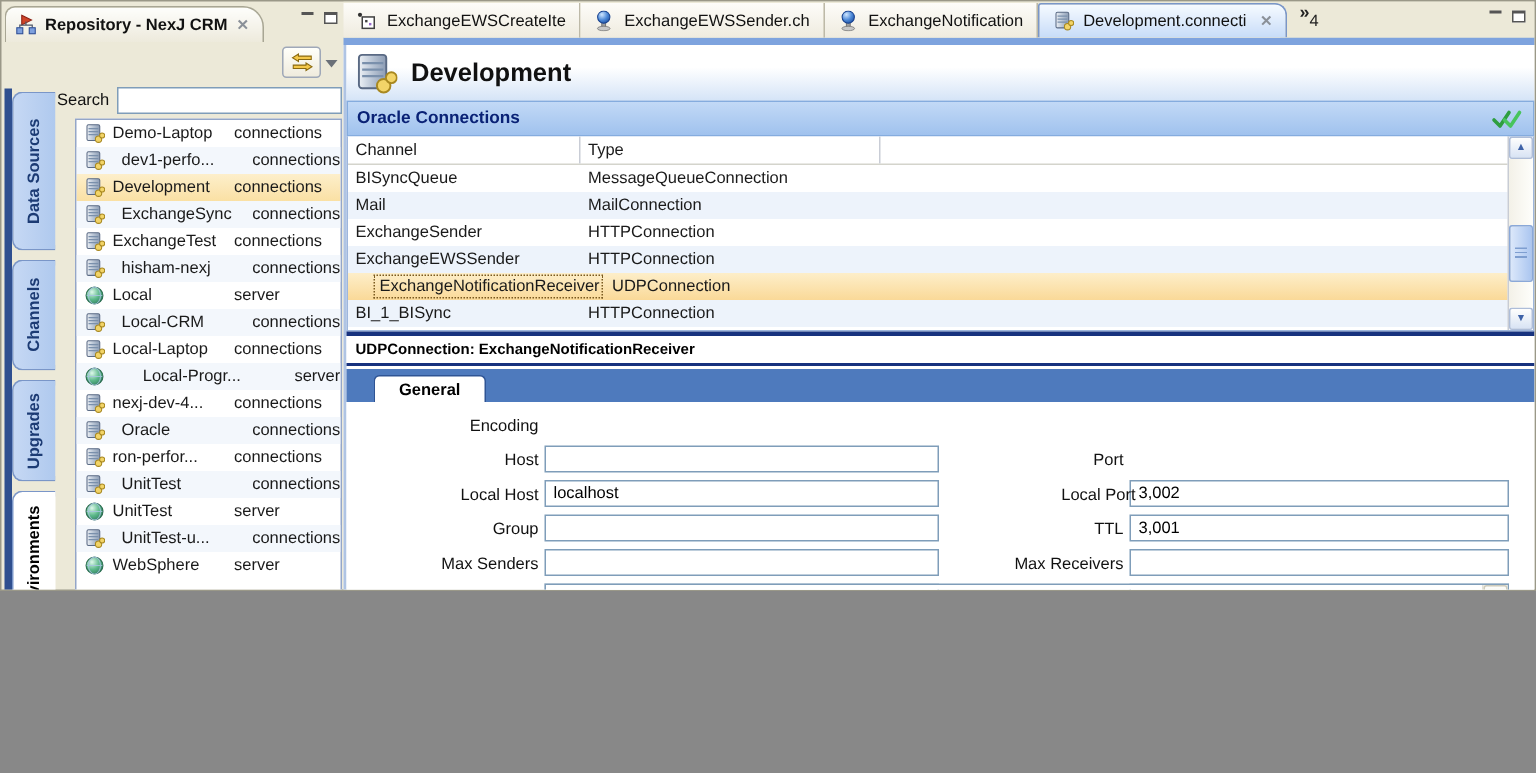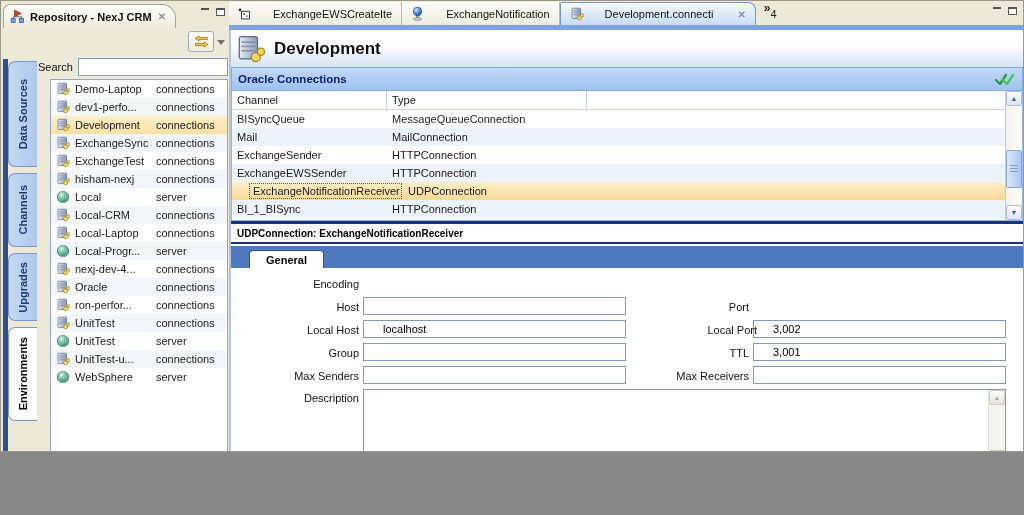--- a/index.html
+++ b/index.html
@@ -1,18 +1,18 @@
 <!DOCTYPE html>
 <html><head>
 <meta charset="utf-8">
 <style>
   * { margin:0; padding:0; box-sizing:border-box; }
   html,body { background:#888; }
   #app {
-    position:relative; width:1024px; height:452px;
+    position:relative; width:1024px; height:394px;
     background:#ECE9D8; font-family:"Liberation Sans", sans-serif;
     font-size:11px; color:#1a1a1a; overflow:hidden;
     border:1px solid #9A9888;
   }
   svg { display:block; }
 
   
   .left-panel { position:absolute; left:2px; top:2px; width:226px; height:511px; }
   .lp-header { height:25px; position:relative; display:flex; align-items:flex-end; }
   .lp-tab {
@@ -52,31 +52,31 @@
   .vt-2 { top:198px; height:68px; }
   .vt-3 { top:272px; height:94px; }
   .lp-main { flex:1; display:flex; flex-direction:column; padding:1px 4px 0 1px; }
   .search-row { display:flex; align-items:center; gap:5px; height:21px; }
   .search-row label { color:#111; }
   .search-row input {
     flex:1; height:18px; border:1px solid #7F9DB9; font:11px "Liberation Sans",sans-serif; padding:0 3px; background:#fff;
   }
   .tree { flex:1; margin-top:2px; background:#fff; border:1px solid #94A6C8; overflow:hidden;margin-left:12px; }
   .tree-row { height:18px; display:flex; align-items:center; padding-left:5px; gap:5px; cursor:default; }
-  .tree-row.alt { background:#F3F7FC; }
+  .tree-row.alt { background:#F3F7FC;justify-content:space-between; }
   .tree-row.selected { background:linear-gradient(#FDEFCB,#FAE0A4); }
   .tree-row .tname { width:76px; white-space:nowrap; overflow:hidden; flex:none; }
   .tree-row .ttype { white-space:nowrap; }
   .ticon { width:14px; height:14px; flex:none; }
 
   
   .editor { position:absolute; left:228px; top:0; width:794px; height:513px; }
   .tabbar { height:24px; display:flex; align-items:stretch; position:relative; background:#ECE9D8; padding-top:1px; }
   .etab {
-    display:flex; align-items:center; gap:22px; padding:0 9px;
+    display:flex; align-items:center; gap:7px; padding:0 9px;
     border-right:1px solid #BDB9A8; color:#111; white-space:nowrap; cursor:default;
     background:linear-gradient(#FDFCF9,#EFEBDF);
   }
   .etab.active {
     background:linear-gradient(#F6FAFF,#C7DCF8);
     border:1px solid #7A96C8; border-bottom:none; border-radius:2px 8px 0 0;
   }
   .etab .ticon { width:13px; height:14px; }
   .etab-close { color:#8A9098; font-weight:bold; font-size:10px; margin-left:2px; }
   .overflow-ind { display:flex; align-items:flex-start; padding:2px 0 0 8px; color:#222; }
@@ -122,21 +122,21 @@
   .splitter { height:3px; background:#17327E; }
   .detail-title { padding:4px 6px 3px; font-size:10px; font-weight:bold; color:#000;
     border-bottom:2px solid #17327E; background:#fff; }
   .gtabbar { height:22px; background:#4E7ABD; margin-top:2px; display:flex; align-items:flex-end; padding-left:18px; }
   .gtab { background:#fff; border:1px solid #2F5494; border-bottom:none; border-radius:4px 4px 0 0;
     padding:3px 16px 2px; font-weight:bold; font-size:11px; color:#000; }
   .form { position:relative; flex:1; background:#fff; }
   .frow { position:absolute; height:19px; display:flex; align-items:center; }
   .flabel { position:absolute; text-align:right; color:#111; }
   .finput { position:absolute; height:18px; border:1px solid #7F9DB9; background:#fff;
-    font:11px "Liberation Sans",sans-serif; padding:0 19px;margin-top:40px; }
+    font:11px "Liberation Sans",sans-serif; padding:0 5px;margin-top:40px; }
   .desc-label { position:absolute; left:0; width:128px; text-align:right; top:124px; color:#111; }
   .desc-box { position:absolute; left:132px; top:121px; width:643px; height:77px;
     border:1px solid #7F9DB9; background:#fff; display:flex; }
   .desc-text { flex:1; padding:2px 3px; }
   .desc-scroll { width:17px; border-left:1px solid #E4E2D8; display:flex; flex-direction:column;
     background:#F6F5EF; }
   .dsb-btn { height:15px; flex:none; background:linear-gradient(#FDFDFB,#E6E3D6); border:1px solid #CFCCBC;
     border-radius:2px; color:#B0ADA0; font-size:7px; line-height:13px; text-align:center; }
   .dsb-track { flex:1; }
 </style>
@@ -447,20 +447,30 @@
           <div class="etab">
             <span class="ticon">
               <svg width="13" height="14" viewBox="0 0 13 13">
                 <circle cx="2" cy="2.4" r="1.4" fill="#303030"></circle>
                 <rect x="3.5" y="3.8" width="8" height="7.6" fill="#FFFFFF" stroke="#404040" stroke-width="1"></rect>
                 <rect x="5.4" y="5.8" width="1.6" height="1.6" fill="#404040"></rect>
                 <rect x="8" y="7.8" width="1.6" height="1.6" fill="#9A6ACA"></rect>
               </svg>
             </span>
             <span>ExchangeEWSCreateIte</span>
+          </div>
+          <div class="etab">
+            <span class="ticon">
+              <svg width="13" height="14" viewBox="0 0 12 14">
+                <rect x="4.7" y="7.6" width="2.6" height="3.6" fill="#A0A0A0" stroke="#606060" stroke-width="0.5"></rect>
+                <ellipse cx="6" cy="12" rx="4.2" ry="1.5" fill="#C8C8C8" stroke="#707070" stroke-width="0.5"></ellipse>
+                <circle cx="6" cy="4.4" r="4.1" fill="url(#gBall)" stroke="#16408E" stroke-width="0.7"></circle>
+              </svg>
+            </span>
+            <span>ExchangeEWSSender.ch</span>
           </div>
           <div class="etab">
             <span class="ticon">
               <svg width="13" height="14" viewBox="0 0 12 14">
                 <rect x="4.7" y="7.6" width="2.6" height="3.6" fill="#A0A0A0" stroke="#606060" stroke-width="0.5"></rect>
                 <ellipse cx="6" cy="12" rx="4.2" ry="1.5" fill="#C8C8C8" stroke="#707070" stroke-width="0.5"></ellipse>
                 <circle cx="6" cy="4.4" r="4.1" fill="url(#gBall)" stroke="#16408E" stroke-width="0.7"></circle>
               </svg>
             </span>
             <span>ExchangeNotification</span>

